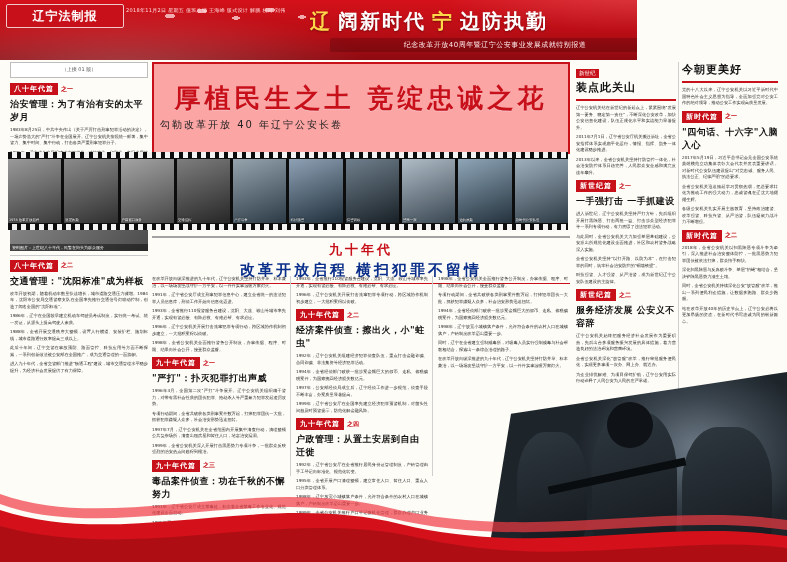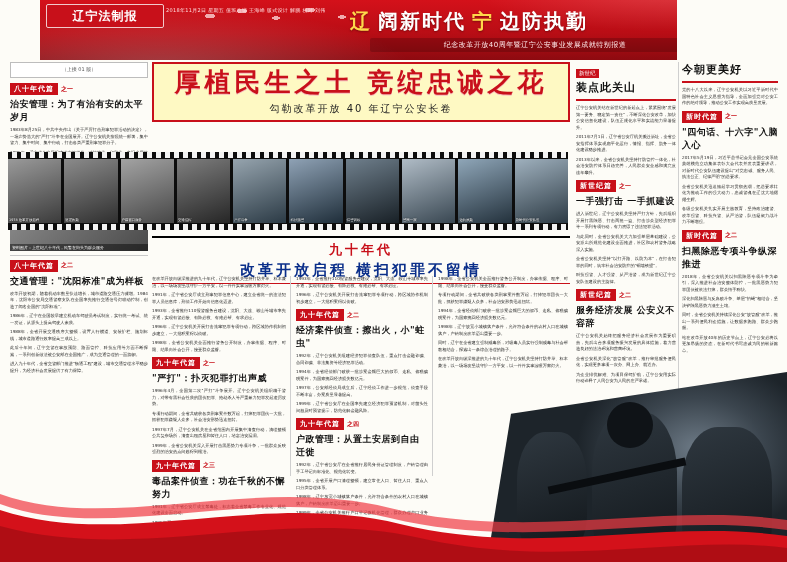--- a/index.html
+++ b/index.html
@@ -9,21 +9,20 @@
     background:#ffffff;
     position:relative;
   }
   .page{position:absolute;inset:0;background:#fdfcf7;}
 
   
   .masthead{
     position:absolute;left:0;top:0;width:637px;height:60px;
     background:linear-gradient(180deg,#d4111a 0%,#b90d15 55%,#8d0a10 100%);
     overflow:hidden;
-    margin-left:40px;
   }
   .mast-swoosh{
     position:absolute;left:0;top:0;width:787px;height:60px;
     background:
       radial-gradient(ellipse 360px 90px at 120px 70px, rgba(255,255,255,.22), rgba(255,255,255,0) 70%),
       radial-gradient(ellipse 300px 60px at 640px -10px, rgba(255,255,255,.18), rgba(255,255,255,0) 70%);
   }
   .paper-logo{
     position:absolute;left:6px;top:4px;width:116px;height:22px;
     background:#c8101a;border:1px solid #f2c9cb;border-radius:2px;
@@ -111,29 +110,29 @@
   }
   .photo.bw{filter:grayscale(1);}
   .photo .cap{
     position:absolute;left:0;right:0;bottom:0;background:rgba(0,0,0,.45);
     color:#fff;font-size:4px;padding:1px 2px;
   }
 
   
   #center{left:152px;top:62px;width:418px;}
   .center-frame{
-    border:2px solid #c8101a;padding:4px 6px;background:#fef9c3;
+    border:2px solid #c8101a;padding:20px 6px;background:#fca5a5;
   }
   .headline{
     font-size:26px;font-weight:bold;color:#c8101a;text-align:center;
     letter-spacing:4px;line-height:1.15;
     text-shadow:0 1px 0 #f6b9bc;
   }
   .headline-sub{
-    font-size:10px;color:#222;text-align:center;letter-spacing:2px;margin-top:4px;
+    font-size:10px;color:#222;letter-spacing:2px;margin-top:4px;
   }
 
   
   .filmstrip{
     position:absolute;left:8px;top:152px;width:560px;height:78px;
     background:#0d0d0d;padding:6px 0;box-sizing:border-box;
     display:flex;gap:3px;align-items:center;
   }
   .filmstrip:before,.filmstrip:after{
     content:"";position:absolute;left:0;right:0;height:6px;
@@ -275,21 +274,21 @@
       </div>
     <div class="frame" style="background:linear-gradient(160deg,#8fa6b8,#23313c)">
         <span class="fcap">边防执勤</span>
       </div>
     <div class="frame" style="background:linear-gradient(160deg,#9fb0bd,#2c3a44)">
         <span class="fcap">新时代公安队伍</span>
       </div>
   </div>
 
   <div style="position:absolute;left:152px;top:236px;width:418px;">
-    <div style="border-top:2px solid #000000;border-bottom:1px solid #c8101a;padding:3px 0;text-align:center;">
+    <div style="border-top:2px solid #a3a3a3;border-bottom:1px solid #c8101a;padding:3px 0;text-align:center;">
       <div style="font-size:13px;font-weight:bold;color:#c8101a;letter-spacing:3px;">九十年代</div>
       <div style="font-size:15px;font-weight:bold;color:#0b2f8a;letter-spacing:3px;margin-top:2px;">改革开放启程  横扫犯罪不留情</div>
     </div>
   </div>
 
   <div style="position:absolute;left:152px;top:276px;width:134px;">
     <div class="body-text">
       <p>在改革开放向纵深推进的九十年代，辽宁公安机关坚持打防并举、标本兼治，以一场场攻坚战守护一方平安，以一件件实事温暖万家灯火。</p>
       <p>1991年，辽宁省公安厅成立刑事犯罪信息中心，建立全省统一的违法犯罪人员信息库，刑侦工作开始向信息化迈进。</p>
       <p>1993年，全省推行110报警服务台建设，沈阳、大连、鞍山等城市率先开通，实现有警必接、有险必救、有难必帮、有求必应。</p>
@@ -410,21 +409,20 @@
     <div class="sub-head">"四句话、十六字"入脑入心</div>
     <div class="body-text">
       <p>2017年5月19日，习近平总书记会见全国公安系统英雄模范立功集体表彰大会代表并发表重要讲话，对新时代公安队伍建设提出"对党忠诚、服务人民、执法公正、纪律严明"的总要求。</p>
       <p>全省公安机关迅速掀起学习贯彻热潮，把总要求转化为推动工作的强大动力，忠诚警魂在辽沈大地熠熠生辉。</p>
       <p>各级公安机关扎实开展主题教育，坚持政治建警、改革强警、科技兴警、从严治警，队伍凝聚力战斗力不断增强。</p>
     </div>
     <div class="sec-tag-wrap" style="margin-top:4px">
       <span class="sec-tag">新时代篇</span>
       <span class="sec-tag-note">之二</span>
     </div>
-    <div class="sub-head">扫黑除恶专项斗争纵深推进</div>
     <div class="body-text">
       <p>2018年，全省公安机关以扫黑除恶专项斗争为牵引，深入推进社会治安整体防控，一批黑恶势力犯罪团伙被依法打掉，群众拍手称快。</p>
       <p>深化扫黑除恶与反腐败斗争、基层"拍蝇"相结合，坚决铲除黑恶势力滋生土壤。</p>
       <p>同时，全省公安机关持续深化公安"放管服"改革，推出一系列便民利企措施，让数据多跑路、群众少跑腿。</p>
       <p>站在改革开放40年的历史节点上，辽宁公安必将以更加昂扬的姿态，在新时代书写忠诚为民的崭新篇章。</p>
     </div>
   </div>
 
   <div class="swat">
     <div class="figure" style="left:30px;top:60px;width:70px;height:120px;"></div>

